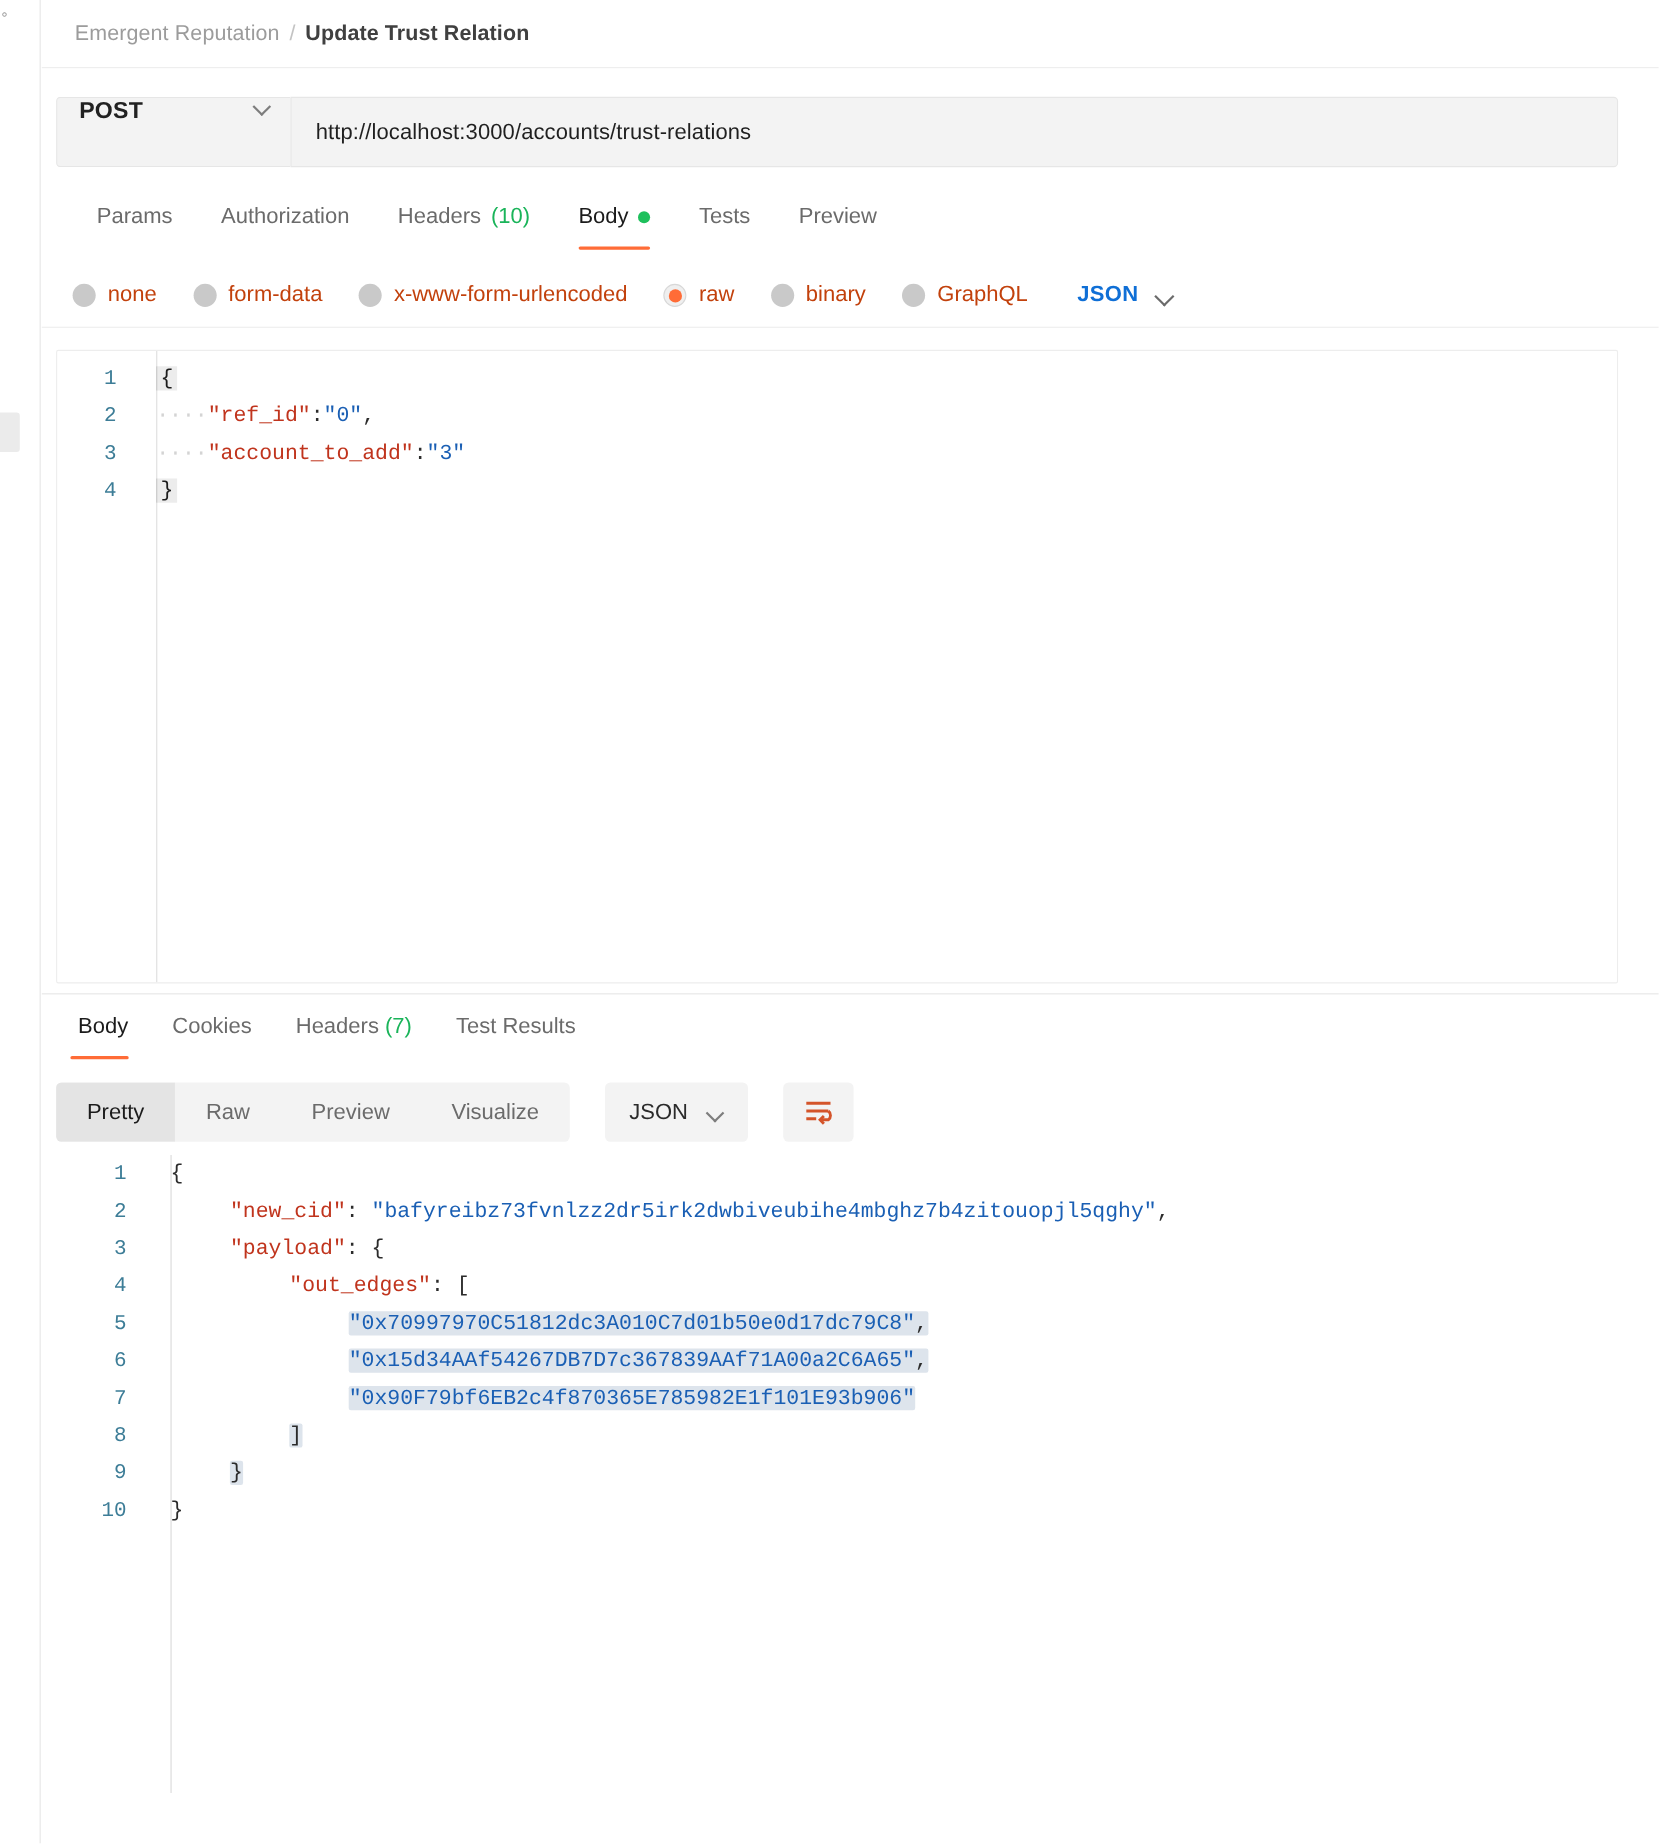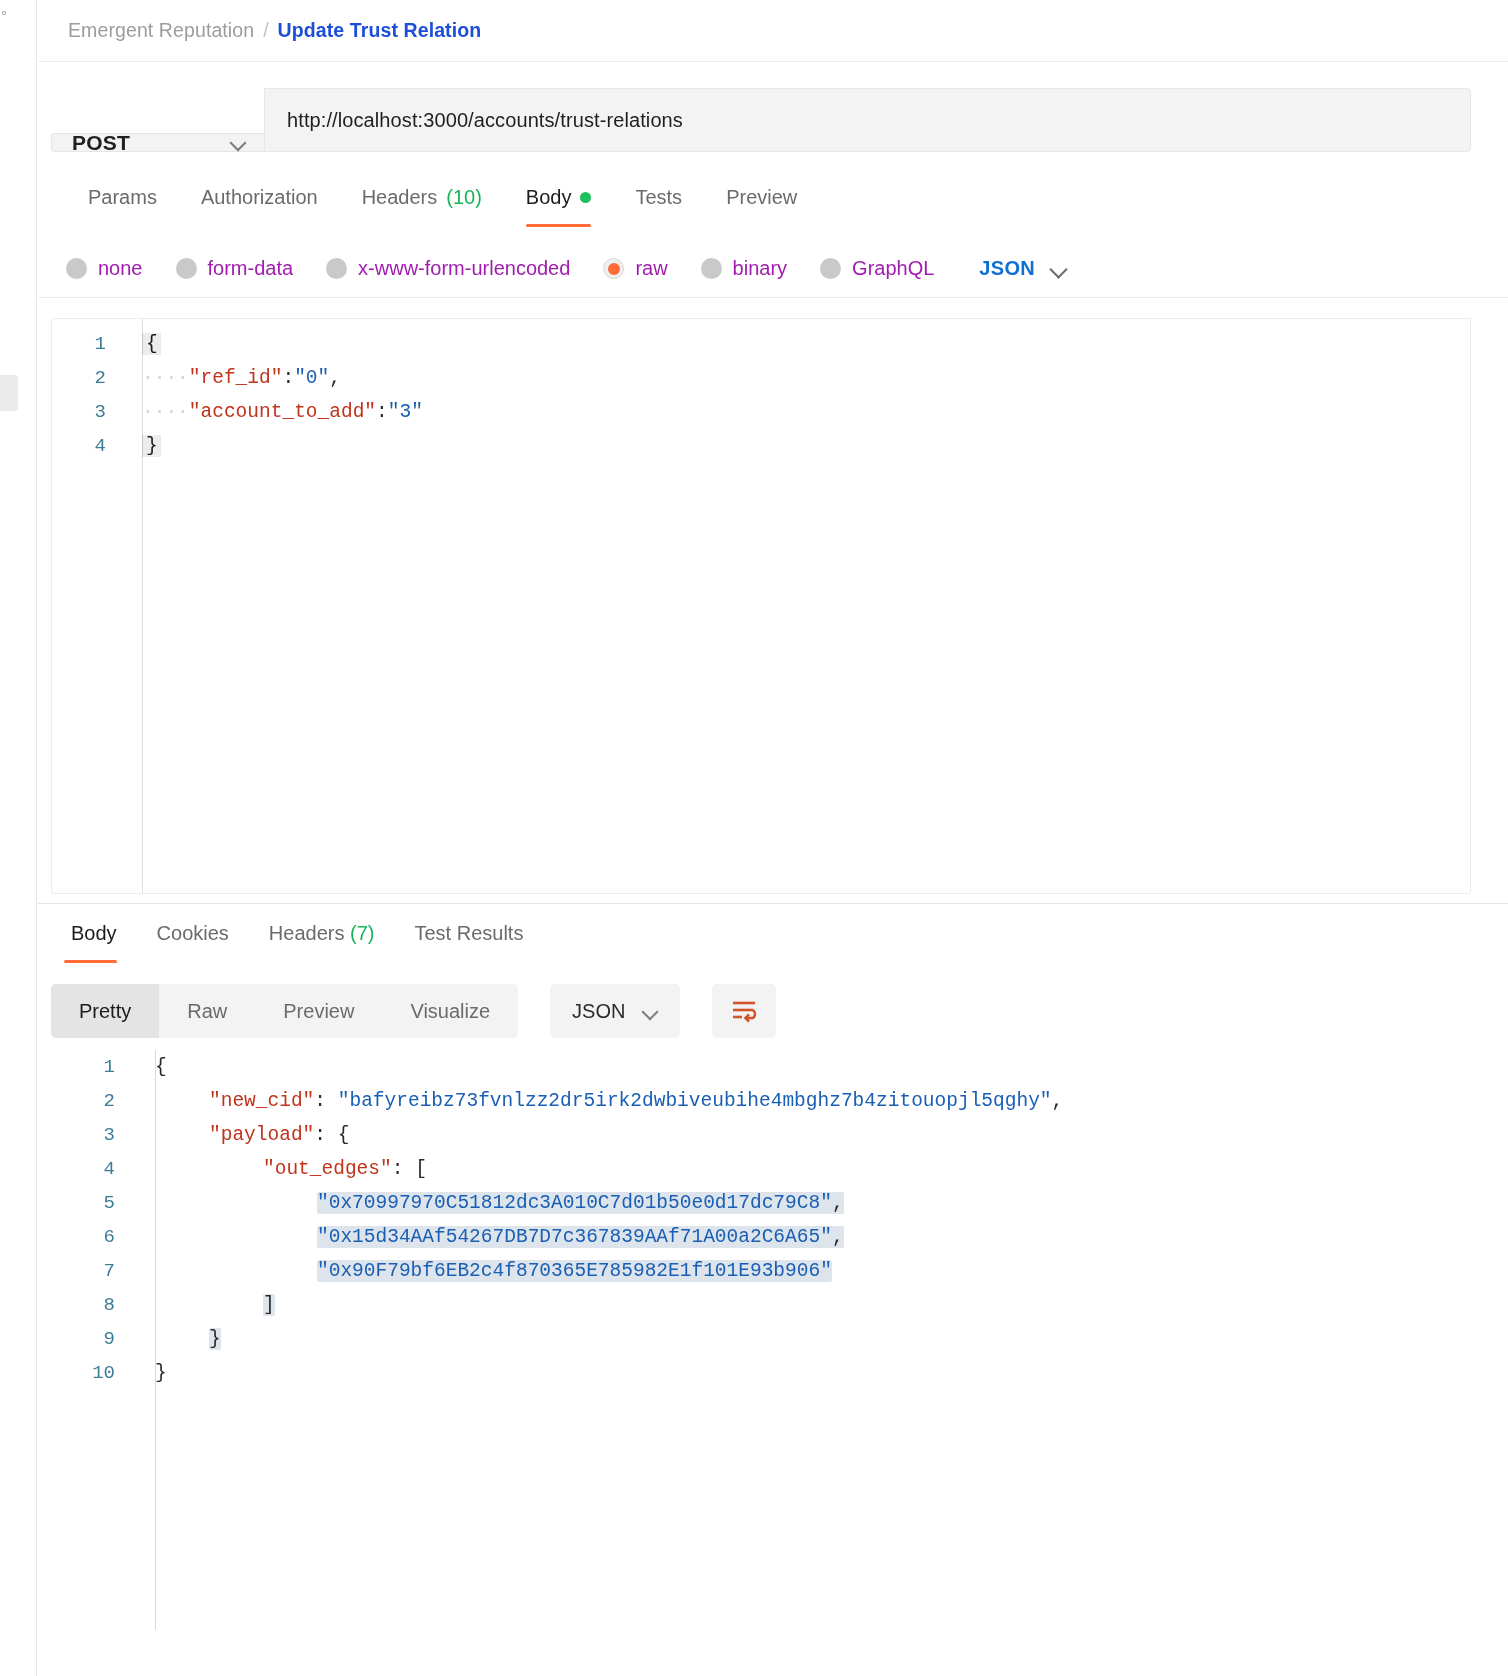--- a/index.html
+++ b/index.html
@@ -26,31 +26,31 @@
   }
 
   
   .breadcrumb {
     position: absolute; left: 38px; top: 0px; width: 1470px; height: 62px;
     border-bottom: 1px solid #ededed; display: flex; align-items: center;
     padding-left: 30px;
   }
   .crumb-collection { font-size: 19.5px; color: #9c9c9c; letter-spacing: .1px; }
   .crumb-sep { font-size: 19.5px; color: #c3c3c3; margin: 0 9px; }
-  .crumb-current { font-size: 19.5px; color: #1d4ed8; font-weight: bold; letter-spacing: .1px; }
+  .crumb-current { font-size: 19.5px; color: #404040; font-weight: bold; letter-spacing: .1px; }
 
   
   .urlbar {
     position: absolute; left: 51px; top: 88px; width: 1420px; height: 64px;
     display: flex; align-items: stretch;
   }
   .method-box {
     width: 213px; background: #f3f3f3; border: 1px solid #e6e6e6; border-right: none;
-    border-radius: 4px 0 0 4px; display: flex; align-items: center;
-    justify-content: space-between; padding: 0 18px 0 20px; margin-top: 45px;
+    border-radius: 4px 0 0 4px; display: flex; align-items: flex-start;
+    justify-content: space-between; padding: 0 18px 0 20px;
   }
   .method-label { font-size: 21px; color: #212121; font-weight: bold; letter-spacing: .2px; }
   .chev { width: 15px; height: 15px; position: relative; }
   .chev::before {
     content: ""; position: absolute; left: 1px; top: 2px;
     width: 10px; height: 10px; border-right: 2px solid #7d7d7d;
     border-bottom: 2px solid #7d7d7d; transform: rotate(45deg);
   }
   .url-box {
     flex: 1; background: #f3f3f3; border: 1px solid #e6e6e6;
@@ -84,21 +84,21 @@
   .radio-item { display: flex; align-items: center; gap: 11px; margin-right: 33px; }
   .radio-dot {
     width: 21px; height: 21px; border-radius: 50%; background: #c9c9c9;
     display: inline-block; position: relative; flex: none;
   }
   .radio-dot.sel { background: #efefef; border: 1px solid #d8d8d8; }
   .radio-dot.sel::after {
     content: ""; position: absolute; left: 4px; top: 4px; width: 12px; height: 12px;
     border-radius: 50%; background: #ff6c37;
   }
-  .radio-label { font-size: 20px; color: #a21caf; white-space: nowrap; }
+  .radio-label { font-size: 20px; color: #c2410c; white-space: nowrap; }
   .json-sel { display: flex; align-items: center; gap: 16px; margin-left: 12px; }
   .json-sel-label { font-size: 20px; color: #0f6fd6; font-weight: bold; letter-spacing: .3px; }
   .chev-blue { width: 16px; height: 16px; position: relative; }
   .chev-blue::before {
     content: ""; position: absolute; left: 1px; top: 2px; width: 11px; height: 11px;
     border-right: 2px solid #6b6b6b; border-bottom: 2px solid #6b6b6b; transform: rotate(45deg);
   }
 
   
   .req-editor {

